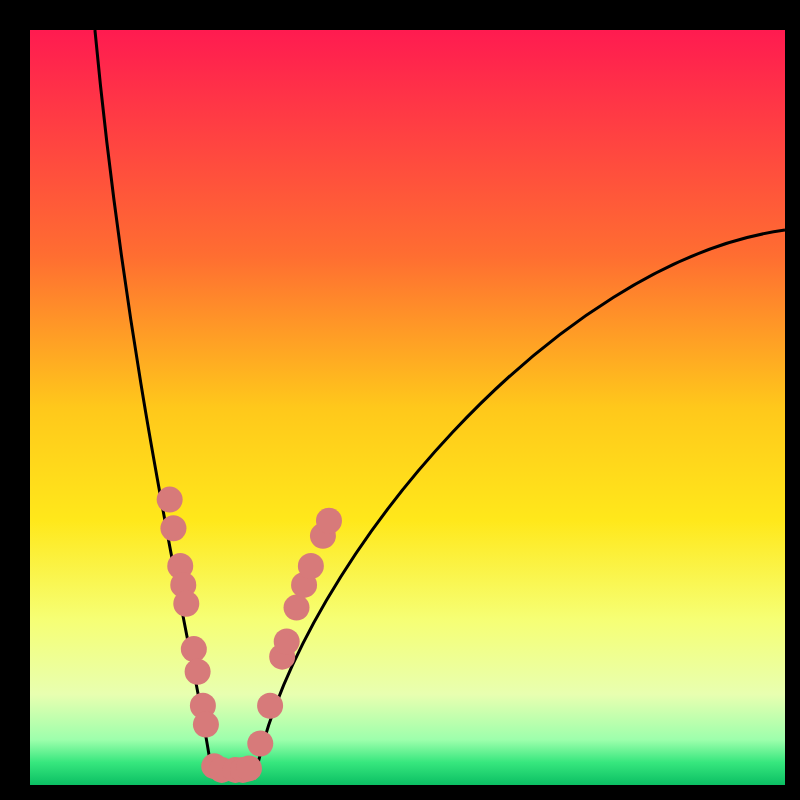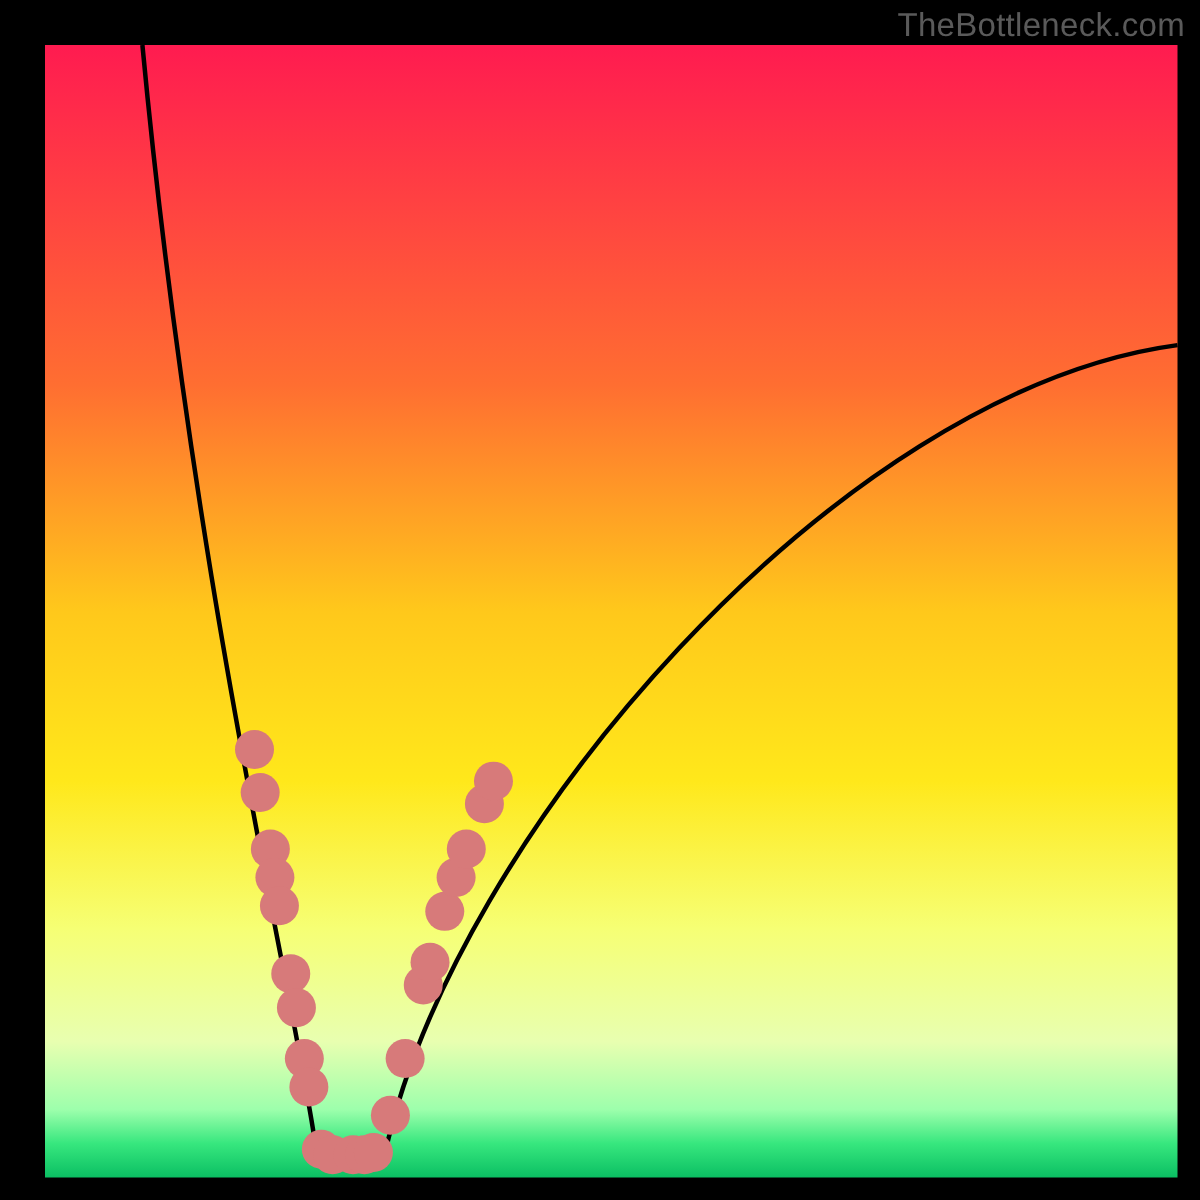--- a/index.html
+++ b/index.html
@@ -29,21 +29,20 @@
   }
   svg.plot {
     position: absolute;
     top: 0; left: 0;
   }
 </style>
 </head>
 <body>
 
 <div class="frame">
-  <div class="watermark">TheBottleneck.com</div>
   <svg class="plot" width="800" height="800" viewBox="0 0 800 800">
     <defs>
       <linearGradient id="bg-grad" x1="0" y1="0" x2="0" y2="1">
           <stop offset="0%" stop-color="#ff1b50"></stop>
           <stop offset="30%" stop-color="#ff6e31"></stop>
           <stop offset="50%" stop-color="#ffc81b"></stop>
           <stop offset="65%" stop-color="#ffe81b"></stop>
           <stop offset="78%" stop-color="#f6ff74"></stop>
           <stop offset="88%" stop-color="#e8ffb0"></stop>
           <stop offset="94%" stop-color="#9dffac"></stop>

